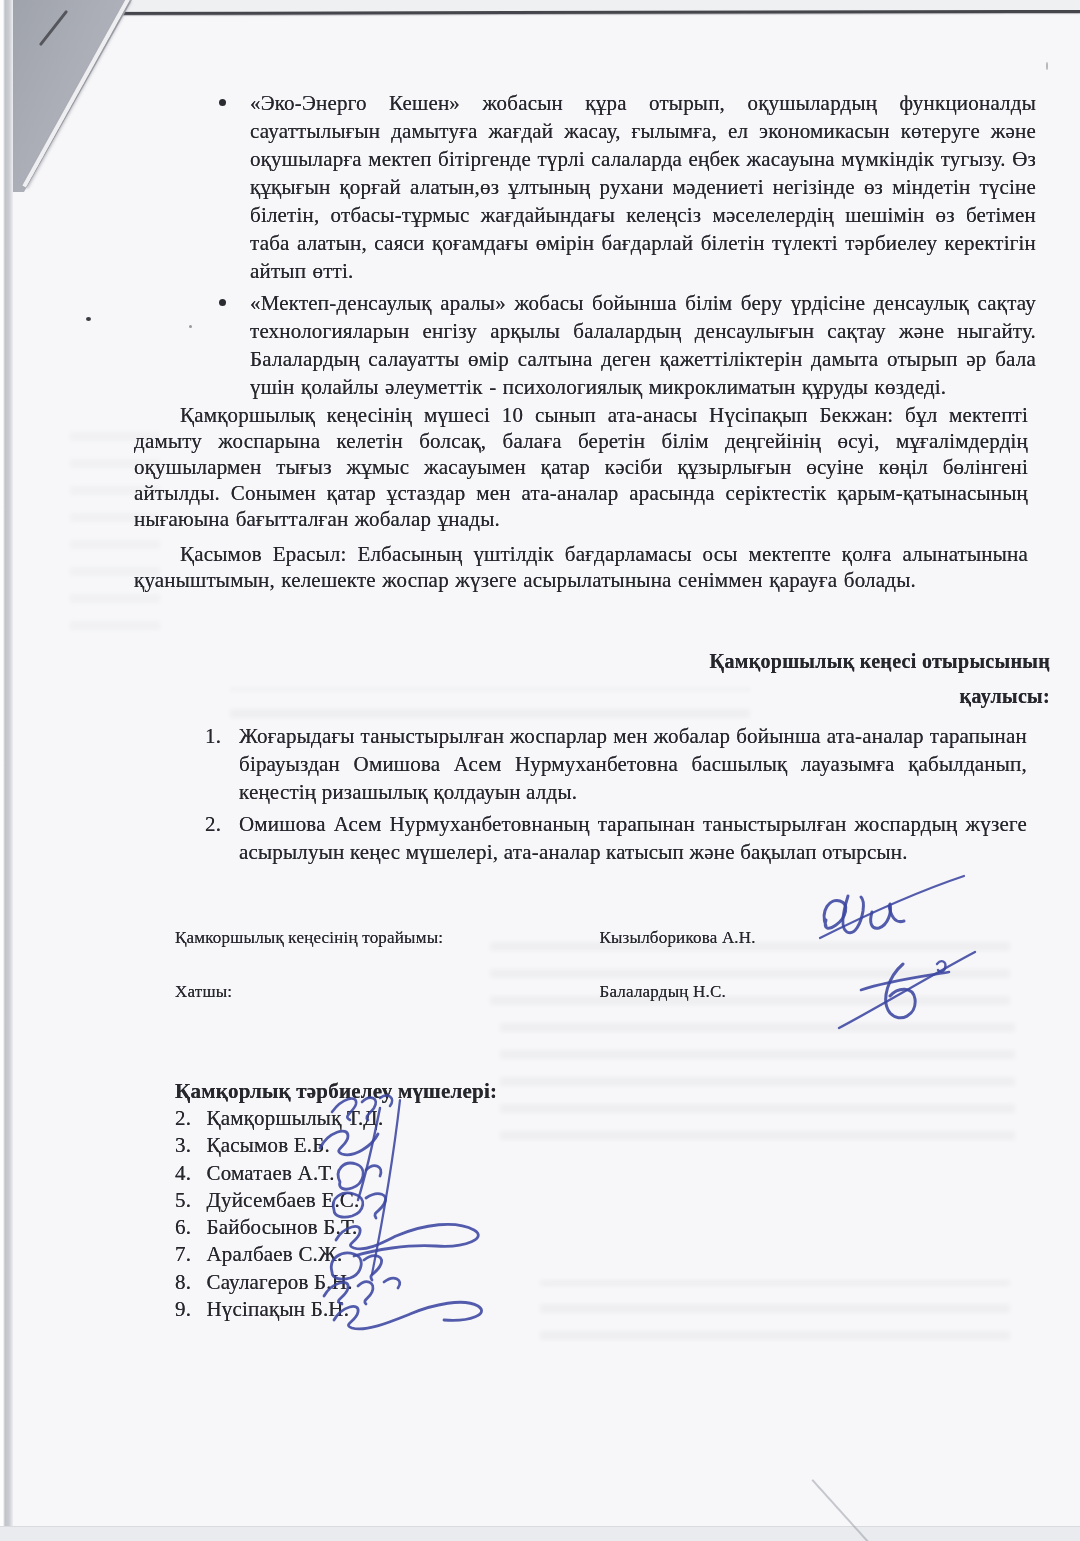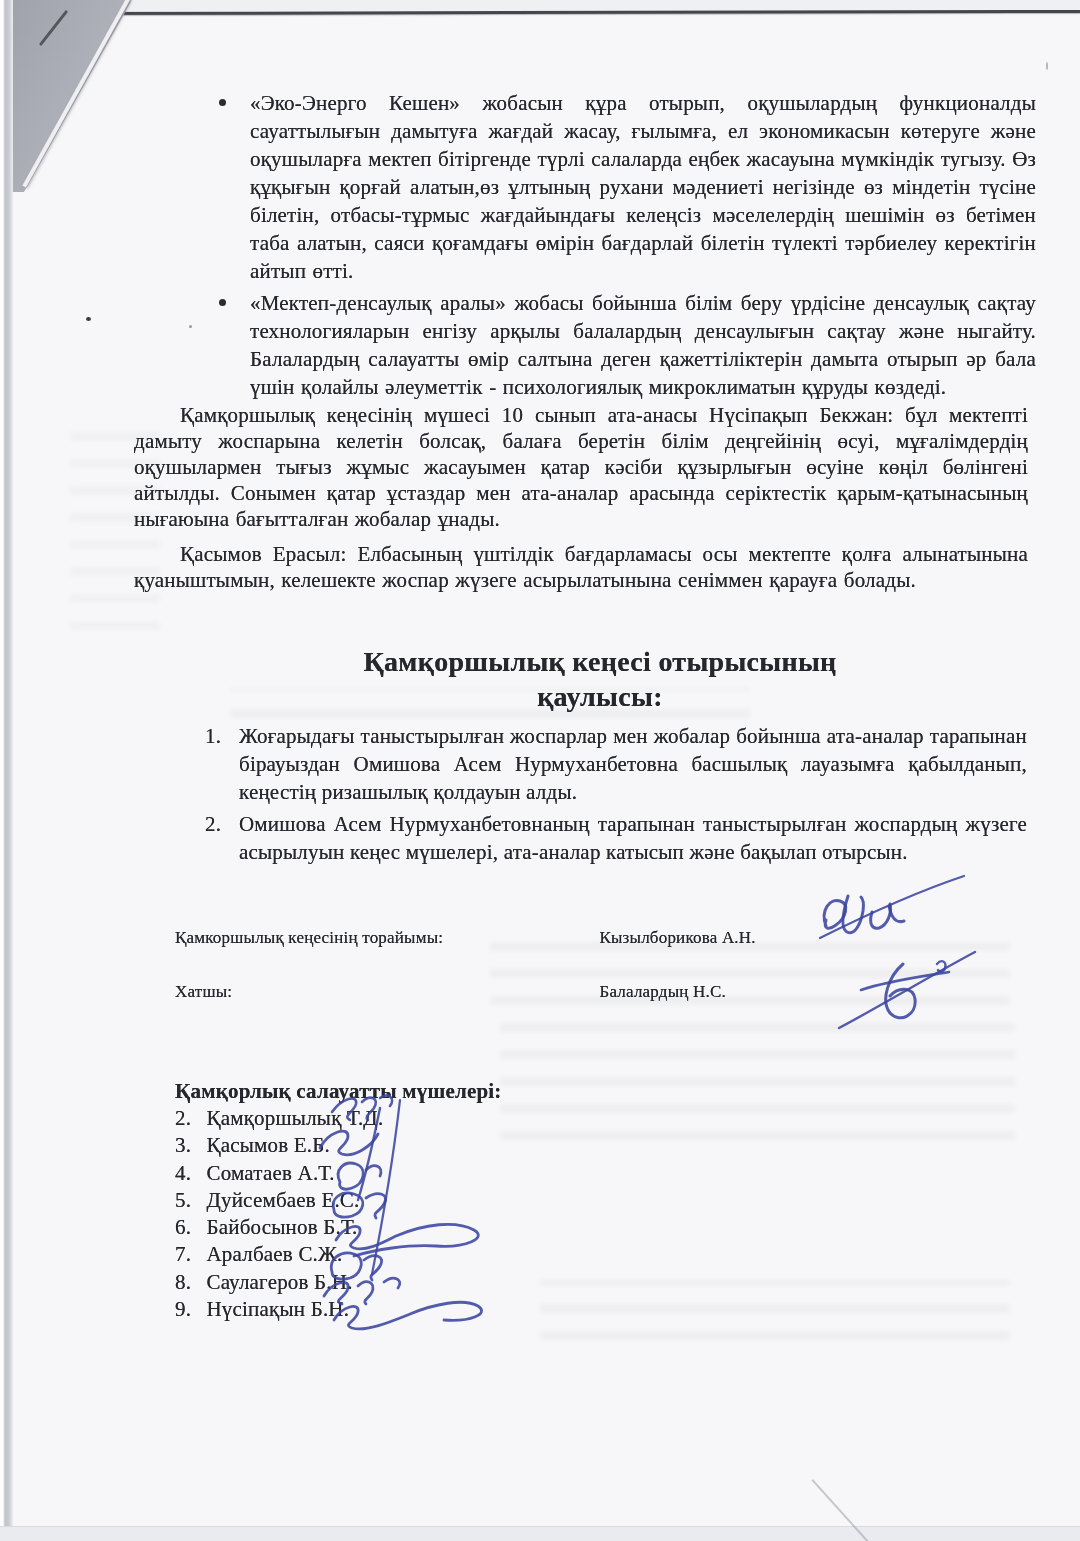--- a/index.html
+++ b/index.html
@@ -24,21 +24,21 @@
   .scratch{position:absolute;left:842px;top:1468px;width:2px;height:92px;background:rgba(148,152,160,.5);transform:rotate(-42deg);filter:blur(.6px);}
   .speck{position:absolute;border-radius:50%;background:#3a3b40;}
   .ghost{position:absolute;opacity:.055;filter:blur(2px);pointer-events:none;
     background:repeating-linear-gradient(0deg,#646a78 0 9px,transparent 9px 27px);}
   
   .bullets{position:absolute;left:205px;top:78px;width:820px;list-style:none;margin:11px;padding:0;}
   .bullets li{position:relative;padding-left:34px;text-align:justify;font-size:21px;line-height:28px;letter-spacing:.2px;word-spacing:1px;margin-bottom:4px;}
   .bullets .dot{position:absolute;left:3px;top:10px;width:7px;height:7px;border-radius:50%;background:#2b2c31;}
   .paras{position:absolute;left:128px;top:402px;width:900px;}
   .paras p{margin:0 0 9px 6px;text-indent:46px;text-align:justify;font-size:21px;line-height:26px;letter-spacing:.2px;word-spacing:1px;}
-  .res-heading{position:absolute;left:150px;top:644px;width:900px;text-align:center;font-weight:bold;font-size:28px;line-height:35px;letter-spacing:.3px;}
+  .res-heading{position:absolute;left:150px;top:644px;width:900px;text-align:right;font-weight:bold;font-size:20px;line-height:35px;letter-spacing:.3px;}
   .decisions{position:absolute;left:205px;top:722px;width:822px;margin:0;padding:0;list-style:none;}
   .decisions li{display:flex;font-size:21px;line-height:28px;letter-spacing:.2px;margin-bottom:4px;}
   .decisions .num{flex:0 0 34px;}
   .decisions .dtext{flex:1;text-align:justify;}
   .signatories{position:absolute;left:175px;top:924px;width:850px;}
   .sig-row{margin-bottom:27px;font-size:17px;line-height:27px;letter-spacing:.2px;}
   .sig-role{display:inline-block;width:420px;}
   .sig-name{display:inline-block;}
   .members{position:absolute;left:175px;top:1078px;width:460px;}
   .members-heading{font-weight:bold;font-size:21px;line-height:27px;letter-spacing:.2px;}
@@ -134,21 +134,21 @@
   </svg>
 
   <svg class="ink" style="left:835px;top:942px;" width="146" height="92" viewBox="0 0 146 92">
     <path stroke-width="2.4" d="M4 86 C42 66 102 30 140 10"></path>
     <path stroke-width="3" d="M68 22 C54 34 45 58 55 71 C65 82 82 73 80 57 C78 44 63 45 55 54"></path>
     <path stroke-width="2.6" d="M26 48 C52 39 90 34 114 30"></path>
     <path stroke-width="2.4" d="M102 22 C106 17 112 19 110 26 C109 30 105 31 103 28"></path>
   </svg>
 
   <div class="members fuzzy">
-    <div class="members-heading">Қамқорлық салауатты мүшелері:</div>
+    <div class="members-heading">Қамқорлық тәрбиелеу мүшелері:</div>
     <ul>
 
         <li>
           <span class="mnum">2.</span>
           <span>Қамқоршылық Т.Д.</span>
         </li>
 
         <li>
           <span class="mnum">3.</span>
           <span>Қасымов Е.Б.</span>

